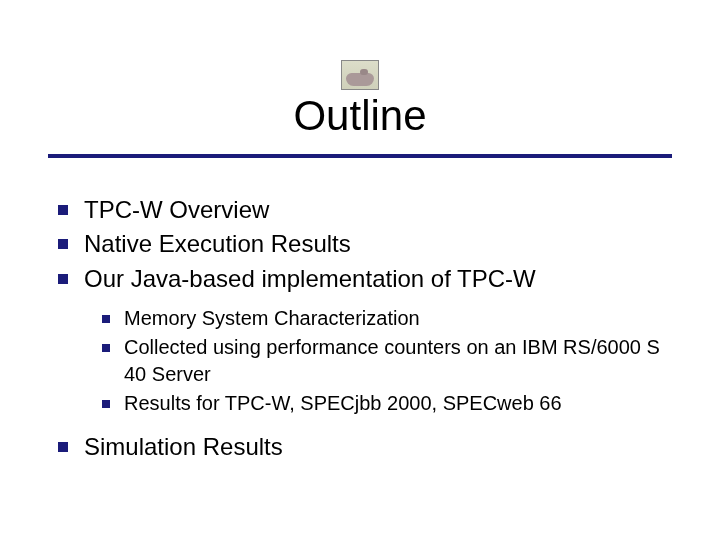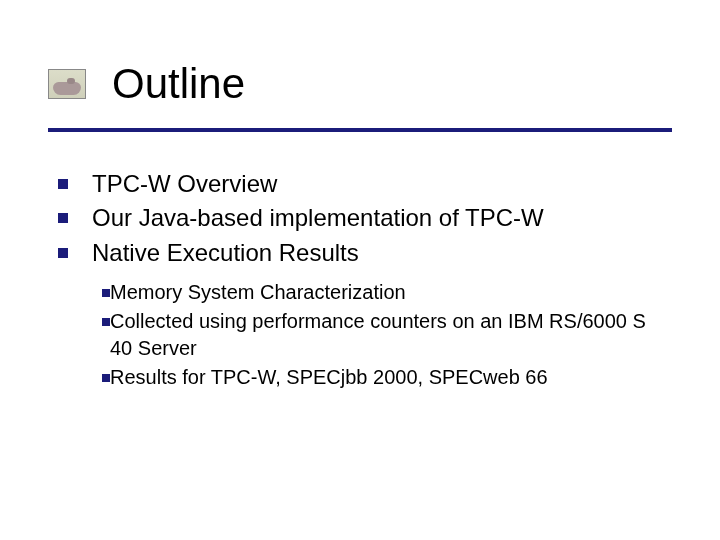--- a/index.html
+++ b/index.html
@@ -1,30 +1,30 @@
 <!DOCTYPE html>
 <html><head>
 <meta charset="utf-8">
 <style>
   * { margin: 0; padding: 0; box-sizing: border-box; }
   html, body { width: 720px; height: 540px; background: #fff; font-family: Tahoma, Verdana, Arial, sans-serif; overflow: hidden; }
   .slide { width: 720px; height: 540px; position: relative; padding: 60px 48px 40px 48px; }
-  .header { display: flex; align-items: center; gap: 26px; margin-bottom: 20px; }
+  .header { display: flex; align-items: center; gap: 2px; margin-bottom: 14px; flex-direction: column; }
   .logo { width: 38px; height: 30px; border: 1px solid #888; background: linear-gradient(#dcddc9 0%, #cfd0ba 100%); position: relative; flex-shrink: 0; }
   .logo::before { content: ""; position: absolute; left: 4px; top: 12px; width: 28px; height: 13px; background: #a99; border-radius: 6px 6px 8px 8px; }
   .logo::after { content: ""; position: absolute; left: 18px; top: 8px; width: 8px; height: 6px; background: #988; border-radius: 3px; }
   .title { font-size: 42px; font-weight: normal; color: #000; font-family: Tahoma, Verdana, sans-serif; letter-spacing: 0; }
   .rule { height: 4px; background: #1b1c7a; margin: 4px 0 36px 0; }
   .content { padding-left: 10px; }
   ul { list-style: none; }
-  .lvl1 > li { display: flex; align-items: flex-start; gap: 24px; font-size: 24px; color: #000; line-height: 1.35; margin-bottom: 2px; }
+  .lvl1 > li { display: flex; align-items: flex-start; gap: 16px; font-size: 24px; color: #000; line-height: 1.35; margin-bottom: 2px; }
   .lvl1 > li > .bullet { width: 10px; height: 10px; background: #1b1c7a; flex-shrink: 0; margin-top: 11px; }
   .lvl1 > li > .txt { flex: 1; }
   .sub { padding-left: 44px; margin: 10px 0 14px 0; }
-  .sub > li { display: flex; align-items: flex-start; font-size: 20px; color: #000; line-height: 1.35; margin-bottom: 2px; }
+  .sub > li { display: flex; align-items: flex-start; gap: 14px; font-size: 20px; color: #000; line-height: 1.35; margin-bottom: 2px; }
   .sub > li > .bullet { width: 8px; height: 8px; background: #1b1c7a; flex-shrink: 0; margin-top: 10px; }
   .sub > li > .txt { flex: 1; }
 </style>
 </head>
 <body>
 
 <div class="slide">
   <div class="header">
     <div class="logo"></div>
     <div class="title">Outline</div>
@@ -32,38 +32,44 @@
   <div class="rule"></div>
 
   <div class="content">
     <ul class="lvl1">
       <li>
         <span class="bullet"></span>
         <span class="txt">TPC-W Overview</span>
       </li>
       <li>
         <span class="bullet"></span>
-        <span class="txt">Our Java-based implementation of TPC-W</span>
+        <span class="txt">Native Execution Results</span>
       </li>
       <li>
         <span class="bullet"></span>
-        <span class="txt">Native Execution Results</span>
+        <span class="txt">Our Java-based implementation of TPC-W</span>
       </li>
     </ul>
 
     <ul class="sub">
       <li>
         <span class="bullet"></span>
         <span class="txt">Memory System Characterization</span>
       </li>
       <li>
         <span class="bullet"></span>
         <span class="txt">Collected using performance counters on an IBM RS/6000 S 40 Server</span>
       </li>
       <li>
         <span class="bullet"></span>
         <span class="txt">Results for TPC-W, SPECjbb 2000, SPECweb 66</span>
       </li>
     </ul>
 
+    <ul class="lvl1">
+      <li>
+        <span class="bullet"></span>
+        <span class="txt">Simulation Results</span>
+      </li>
+    </ul>
 
   </div>
 </div>
 
 </body></html>

